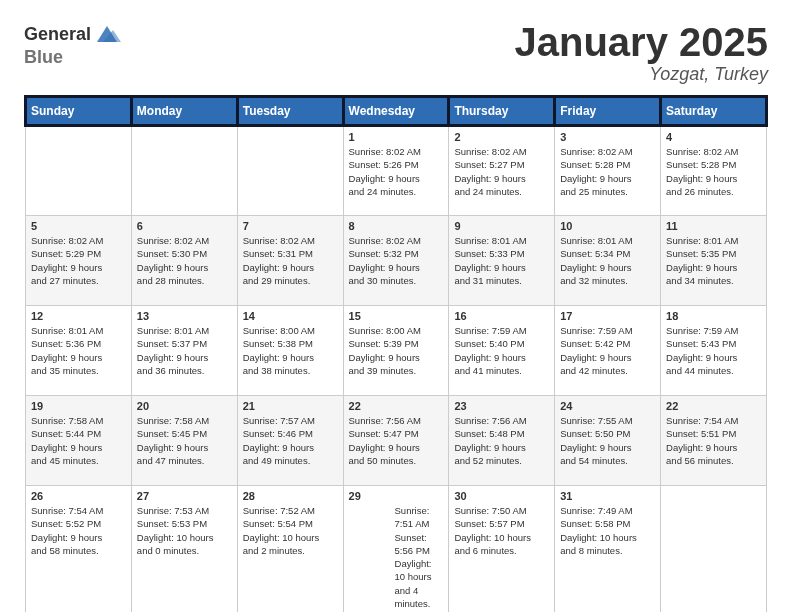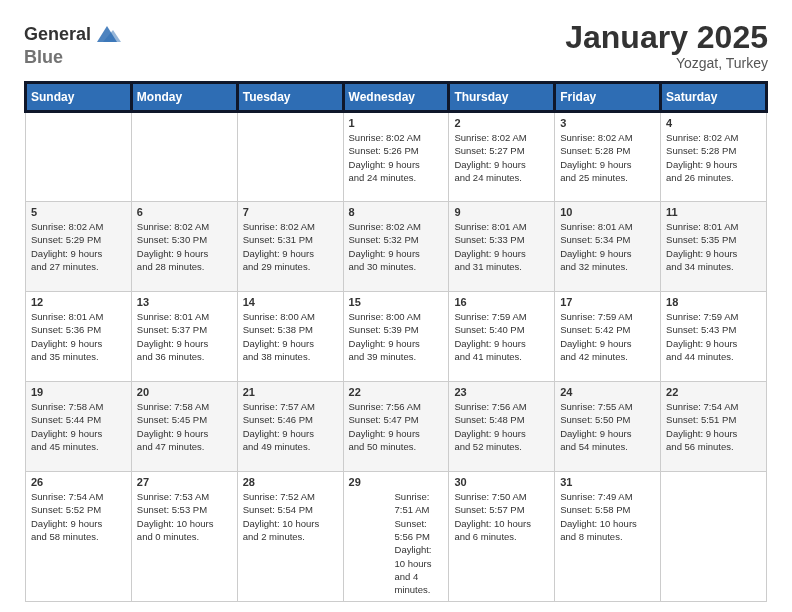--- a/index.html
+++ b/index.html
@@ -35,28 +35,29 @@
     }
     .logo-icon {
       width: 28px;
       height: 28px;
       margin-left: 2px;
     }
     .title-area {
       text-align: right;
     }
     .month-title {
-      font-size: 32px;
+      font-size: 40px;
       font-weight: bold;
       color: #333;
       line-height: 1.1;
     }
     .location {
-      font-size: 14px;
+      font-size: 18px;
       color: #555;
+      font-style: italic;
     }
     table {
       width: 100%;
       border-collapse: collapse;
       table-layout: fixed;
     }
     thead tr th {
       background-color: #2e6db4;
       color: #fff;
       font-size: 12px;

